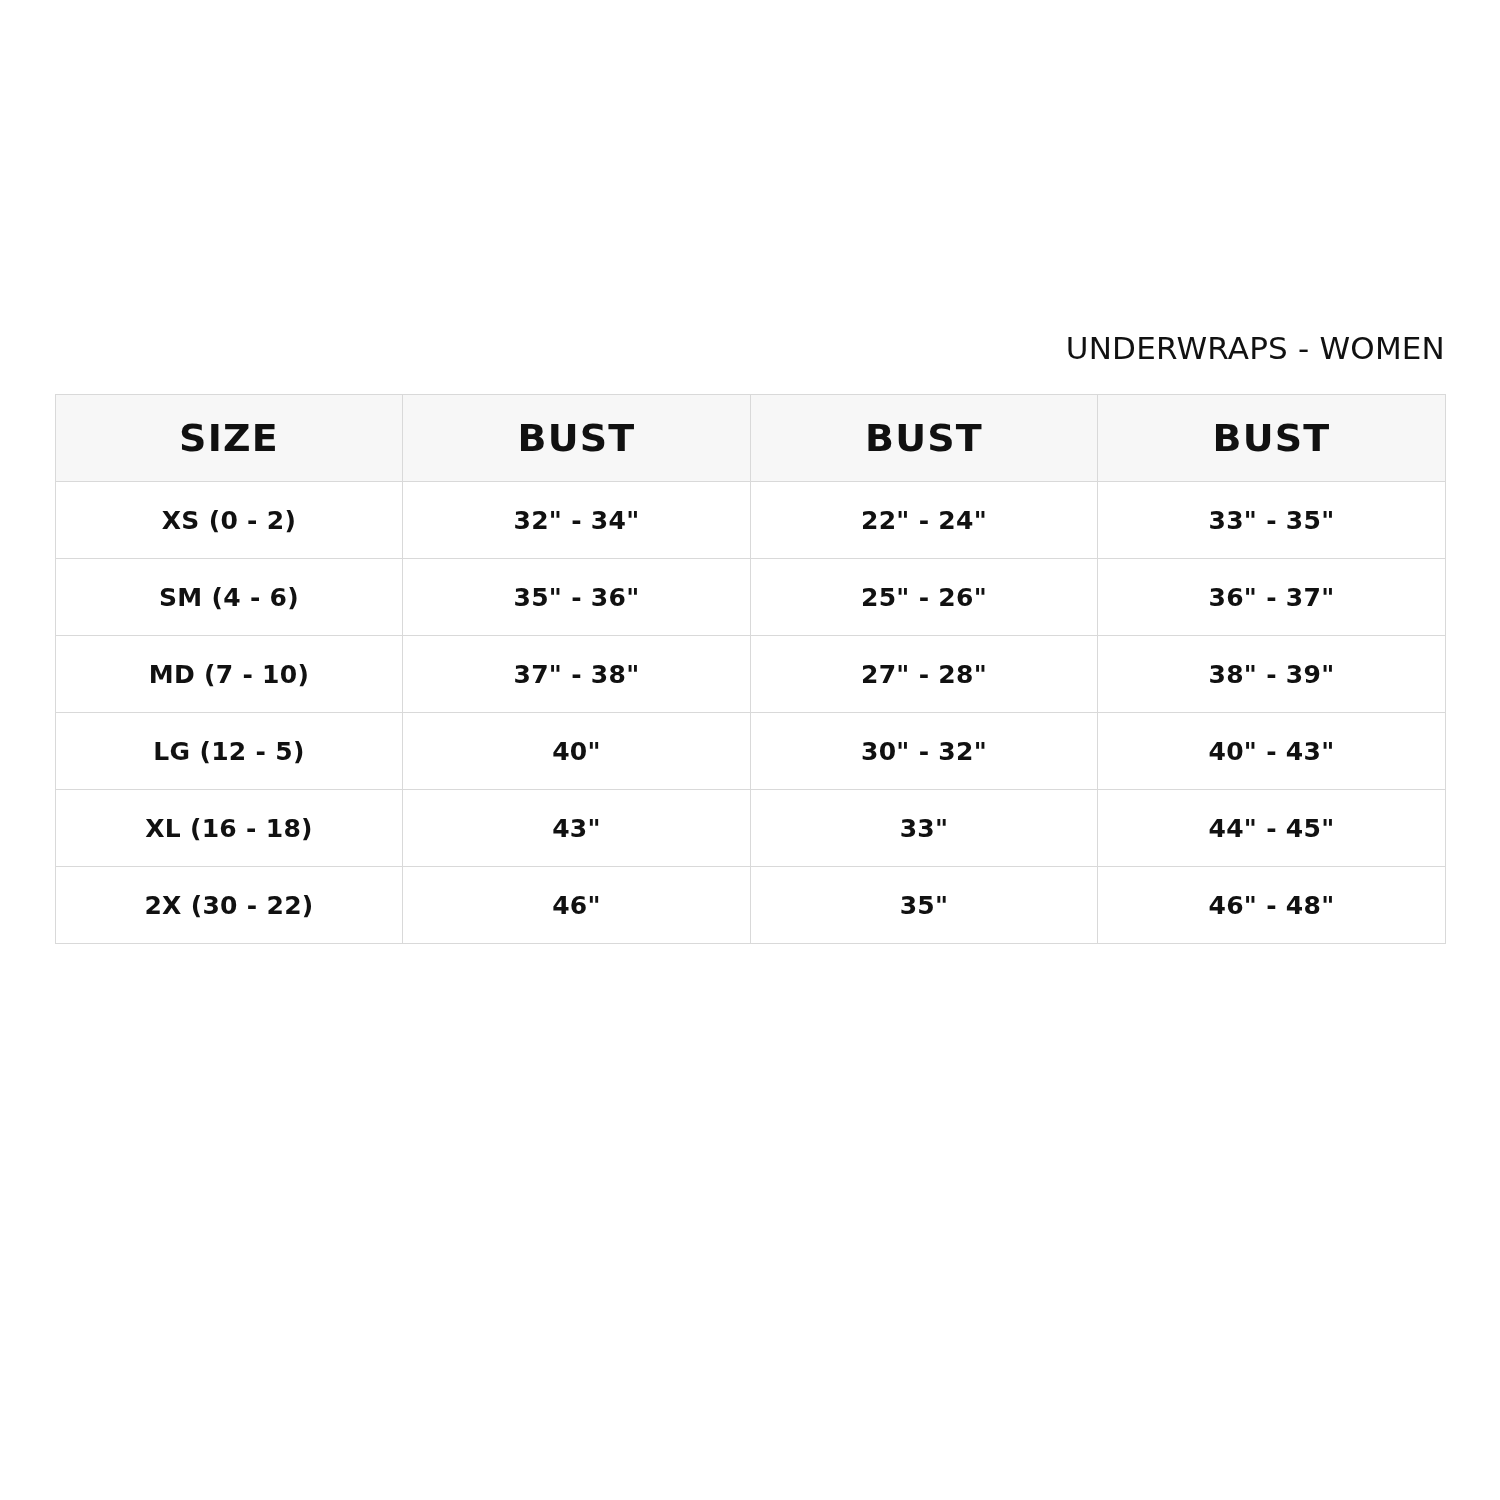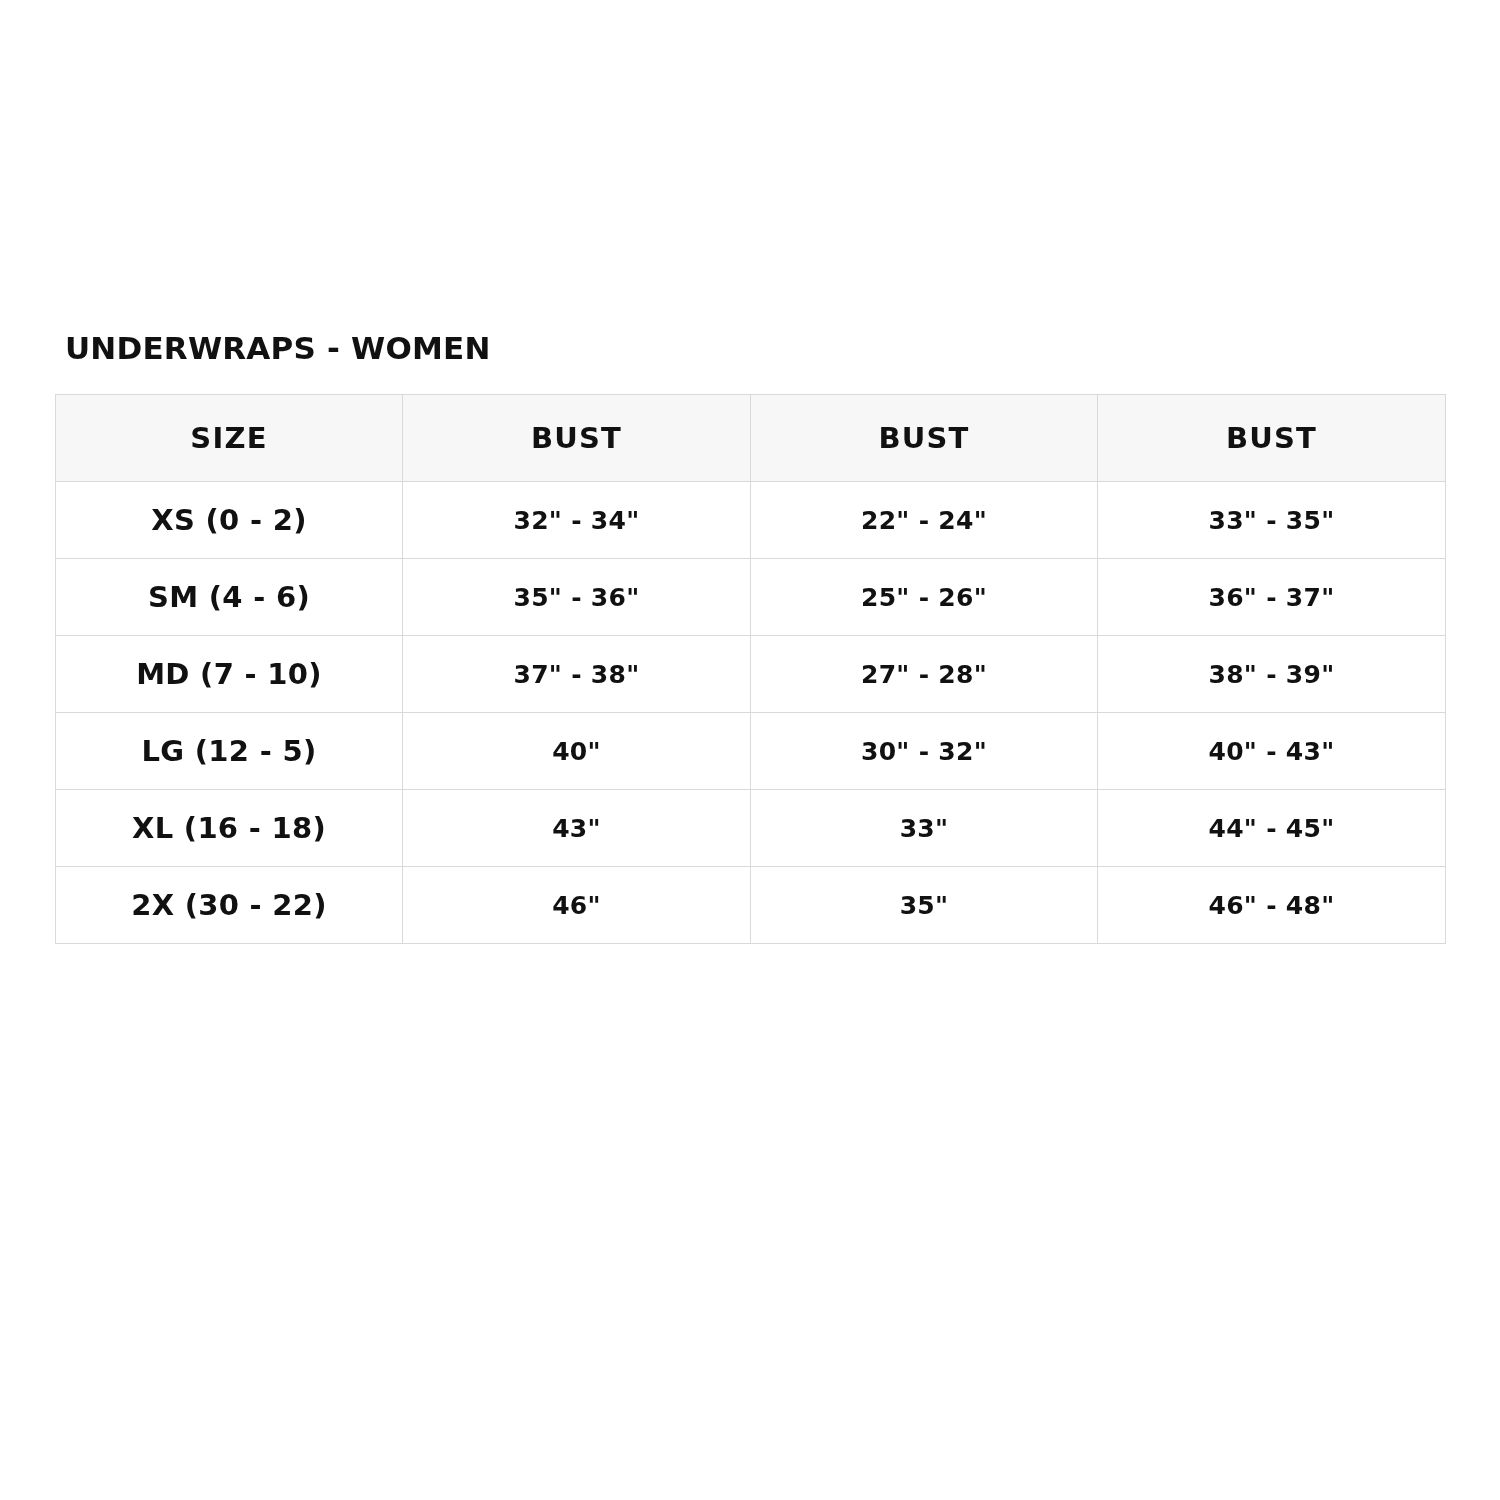--- a/index.html
+++ b/index.html
@@ -20,23 +20,23 @@
     height: 1500px;
     box-sizing: border-box;
   }
   .chart-wrap {
     position: absolute;
     left: 55px;
     top: 330px;
     width: 1390px;
   }
   .chart-title {
-    text-align: left;
+    text-align: right;
     font-size: 31px;
-    font-weight: 700;
+    font-weight: 400;
     letter-spacing: 0.2px;
     color: #111111;
     margin: 0 0 28px 0;
     padding-left: 10px;
   }
   table.size-table {
     border-collapse: collapse;
     width: 1390px;
     table-layout: fixed;
     border: 1px solid #d9d9d9;
@@ -51,31 +51,31 @@
     border: 1px solid #d9d9d9;
     text-align: center;
     vertical-align: middle;
     padding: 0;
     height: 76px;
     font-weight: 700;
     color: #111111;
   }
   table.size-table thead th {
     background: #f7f7f7;
-    font-size: 29px;
+    font-size: 38px;
     letter-spacing: 1.2px;
     height: 86px;
   }
   table.size-table tbody td {
     background: #ffffff;
     font-size: 25px;
     letter-spacing: 0.3px;
   }
   table.size-table tbody td.size-cell {
-    font-size: 29px;
+    font-size: 25px;
     text-align: center;
   }
 </style>
 </head>
 <body>
 
 <div class="page">
   <div class="chart-wrap">
 
     <h1 class="chart-title">UNDERWRAPS - WOMEN</h1>

